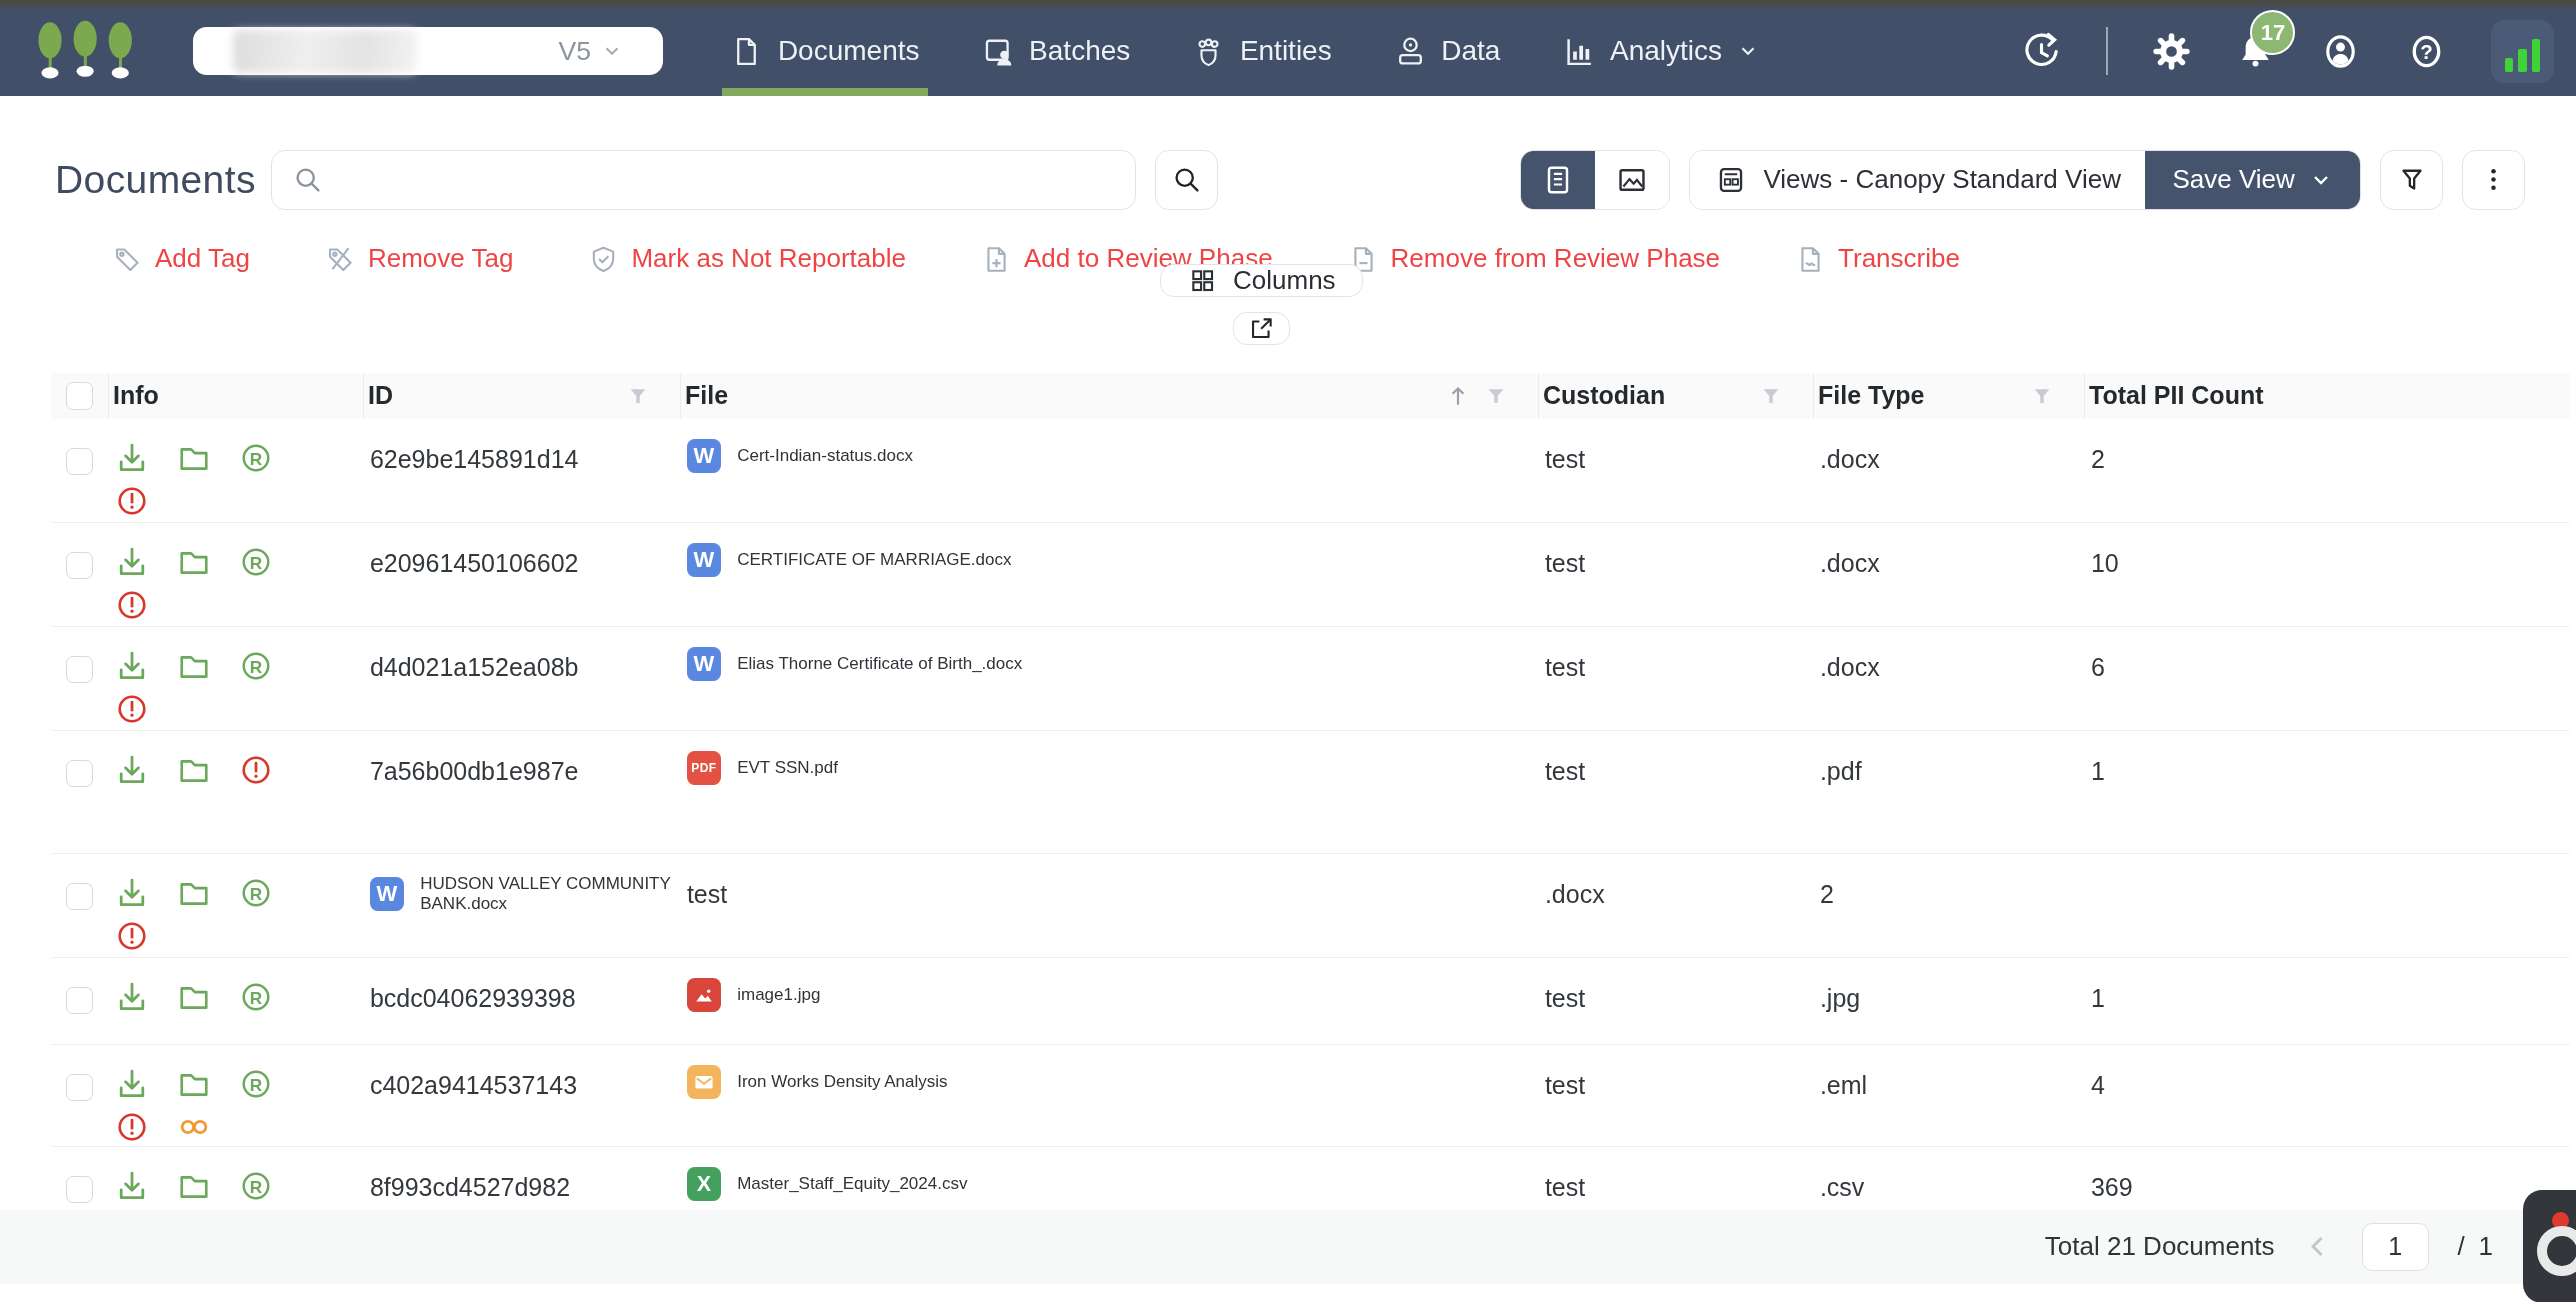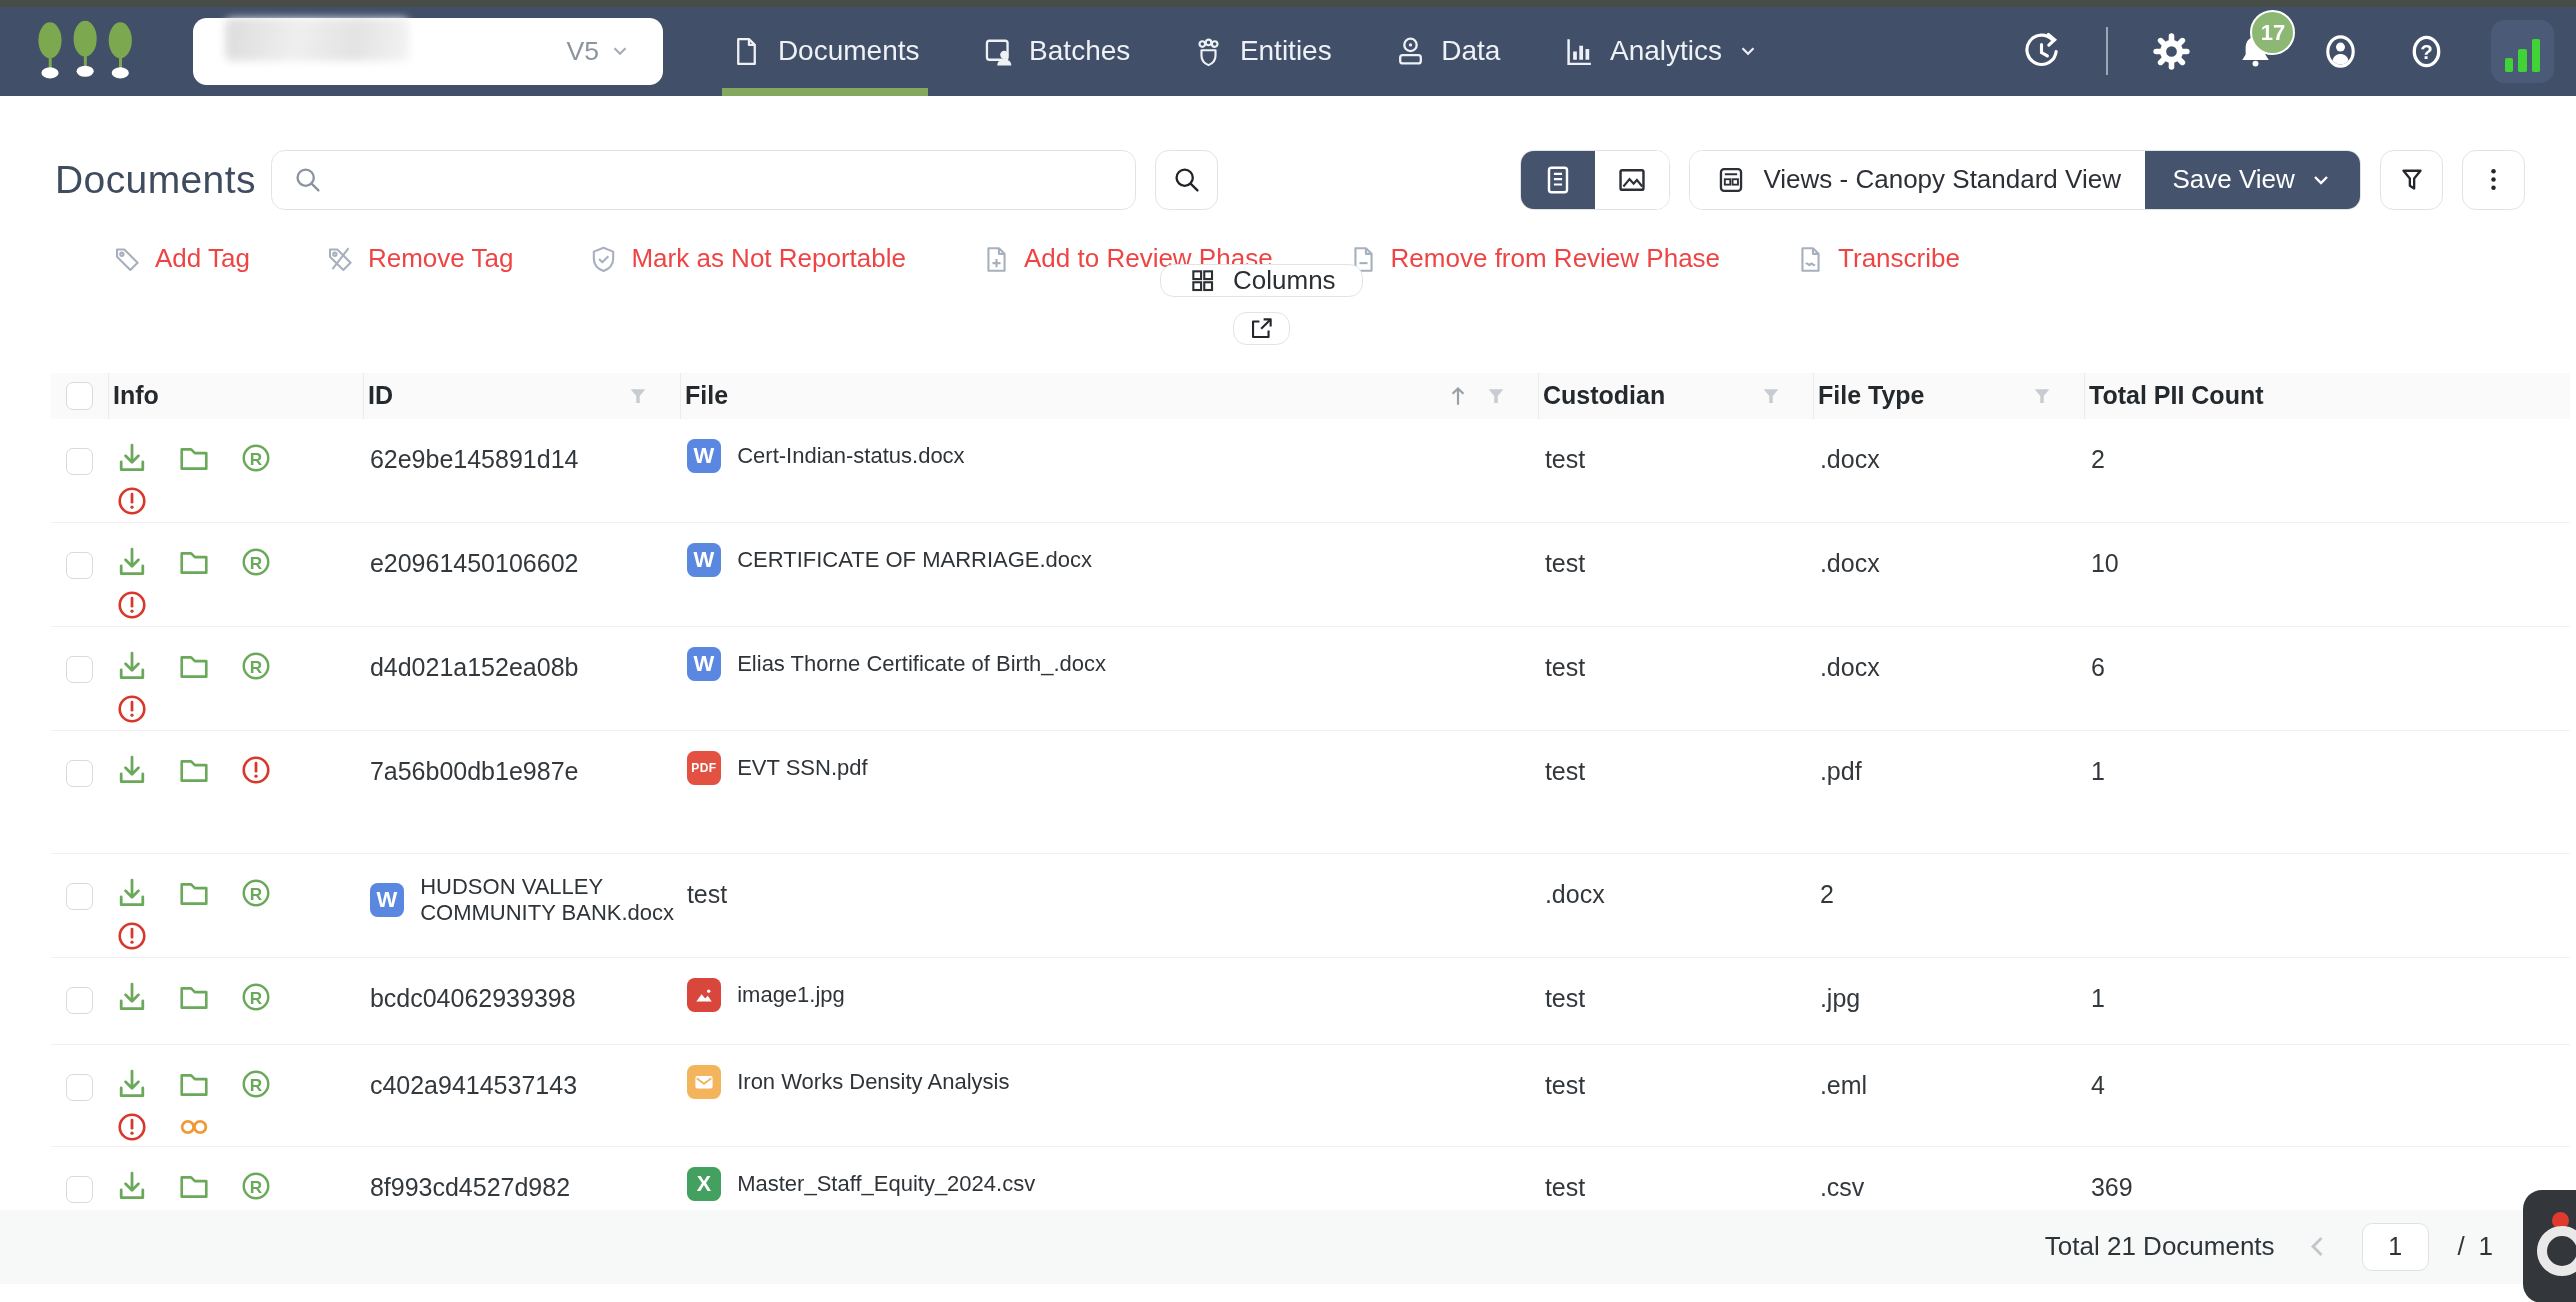--- a/index.html
+++ b/index.html
@@ -4,21 +4,21 @@
 <style>
   html,body{margin:0;padding:0;}
   body{width:2576px;height:1303px;font-family:"Liberation Sans",sans-serif;background:#fff;overflow:hidden;}
   .page{position:relative;width:2576px;height:1303px;}
   svg{display:block;}
 
   
   .topstrip{height:6.9px;background:#474c47;}
   .nav{height:89px;background:#414f69;display:flex;align-items:center;padding:0 22px;position:relative;}
   .logo{width:108px;height:67px;margin-left:10.3px;flex:none;}
-  .matter-pill{margin-left:53px;width:470px;height:67px;background:#fff;border-radius:13.7px;display:flex;padding:0 32px;box-sizing:border-box;flex:none;}
+  .matter-pill{margin-left:53px;width:470px;height:48px;background:#fff;border-radius:13.7px;display:flex;align-items:center;padding:0 40px;box-sizing:border-box;flex:none;}
   .blurbox{width:184px;height:43px;border-radius:6.9px;background:linear-gradient(100deg,#dcdcdc,#efefef 40%,#e3e3e3 70%,#f3f3f3);filter:blur(4.3px);}
   .pill-right{margin-left:auto;display:flex;align-items:center;gap:10.3px;color:#8d949f;font-size:26.6px;}
   .tabs{display:flex;align-items:center;margin-left:67px;gap:62px;height:100%;}
   .tab{position:relative;height:100%;display:flex;align-items:center;gap:14.6px;color:#eef1f5;font-size:28px;cursor:pointer;}
   .tab .ticon{color:#eef1f5;}
   .tab.active::after{content:"";position:absolute;left:-8.6px;right:-8.6px;bottom:0;height:7.7px;background:#84a85e;}
   .nav-right{margin-left:auto;display:flex;align-items:center;gap:43px;}
   .nav-ic{color:#fff;position:relative;cursor:pointer;}
   .nav-divider{width:1.7px;height:48px;background:rgba(255,255,255,.5);}
   .bellwrap{position:relative;}
@@ -73,21 +73,21 @@
   .iic{width:38px;height:38px;display:flex;align-items:center;justify-content:center;cursor:pointer;}
   .ic-green{color:#6aa85a;} .ic-red{color:#d8382c;} .ic-orange{color:#f09a37;}
   .td-text{font-size:25px;color:#33383d;padding-left:6.9px;}
   .td-name{display:flex;align-items:center;gap:16.3px;padding-top:20.6px;padding-left:6.9px;}
   .fbadge{width:34px;height:34px;border-radius:7.7px;display:flex;align-items:center;justify-content:center;color:#fff;font-weight:bold;flex:none;}
   .fb-word{background:#5a87e0;font-size:22px;}
   .fb-pdf{background:#e25141;font-size:12px;letter-spacing:0.4px;}
   .fb-img{background:#d9473c;}
   .fb-eml{background:#f4b45c;}
   .fb-csv{background:#43a05e;font-size:21.5px;}
-  .nametext{font-size:22px;color:#2f3439;}
+  .nametext{font-size:17px;color:#2f3439;}
 
   
   .footer{height:74px;background:#f7f8f8;display:flex;align-items:center;justify-content:flex-end;padding-right:25px;gap:29px;}
   .total-label{font-size:26px;color:#2f3439;}
   .pg-chev{color:#c3c7cc;cursor:pointer;}
   .pg-box{width:67px;height:48px;border:1.7px solid #e0e0e0;border-radius:10.3px;background:#fff;display:flex;align-items:center;justify-content:center;font-size:25px;color:#2f3439;box-sizing:border-box;}
   .pg-of{font-size:26px;color:#2f3439;display:flex;gap:13.7px;}
 
   
   .fwidget{position:absolute;right:0;bottom:0;width:53px;height:113px;background:#33373b;border-radius:19px 0 0 19px;overflow:hidden;cursor:pointer;}

